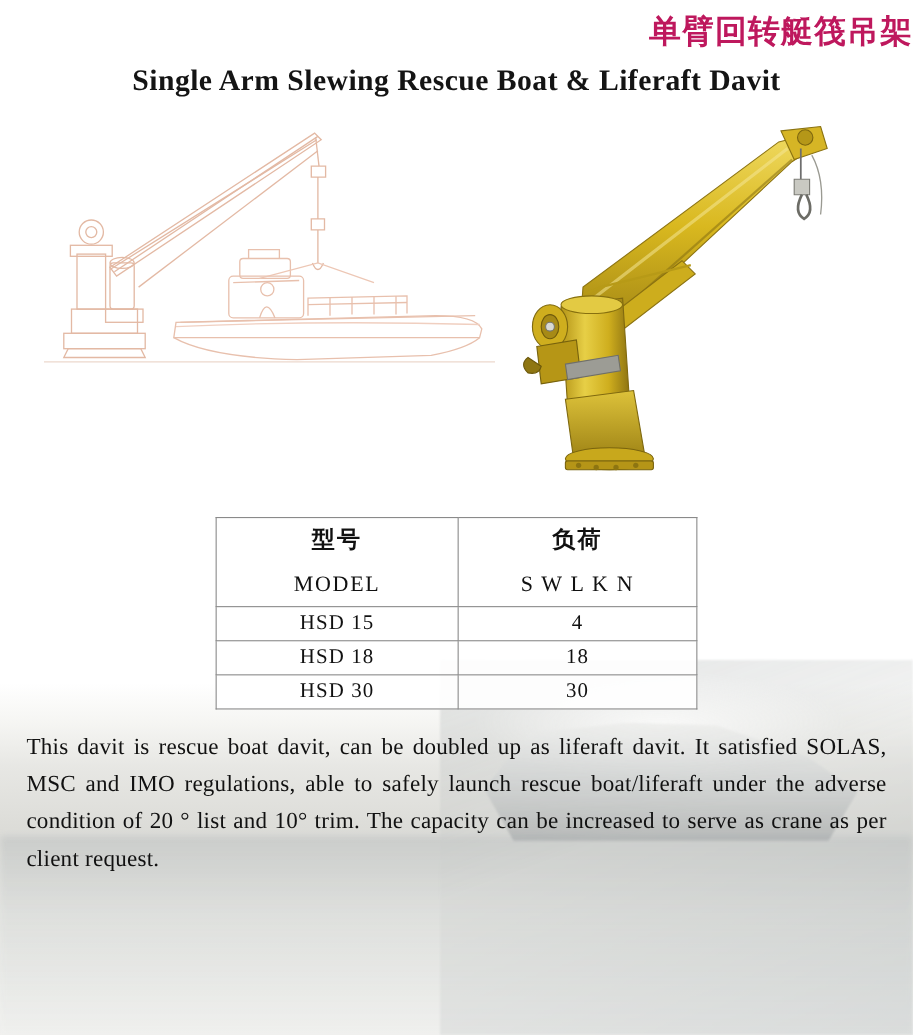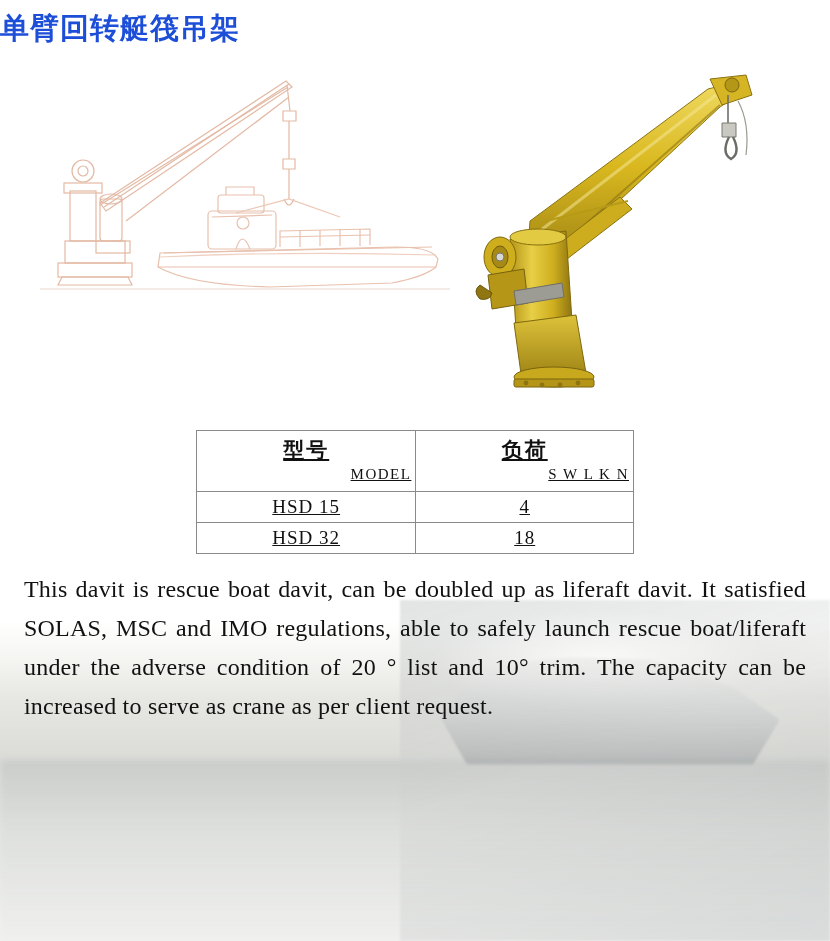--- a/index.html
+++ b/index.html
@@ -66,26 +66,26 @@
 
   .page {
     position: relative;
     z-index: 2;
     width: 830px;
     height: 941px;
   }
 
   
   .title-cn {
-    text-align: left;
+    text-align: right;
     font-size: 29px;
     font-weight: bold;
     letter-spacing: 1px;
     padding-top: 9px;
-    color: #1d4ed8;
+    color: #be185d;
     font-family: Liberation Serif, serif;
   }
   .title-en {
     text-align: center;
     font-size: 27px;
     font-weight: bold;
     letter-spacing: 0.4px;
     margin-top: 9px;
     color: #141414;
     font-family: "Liberation Serif", serif;
@@ -112,40 +112,38 @@
   table.spec {
     border-collapse: collapse;
     width: 438px;
     background: rgba(255,255,255,0.9);
   }
   table.spec th, table.spec td {
     border: 1px solid #8a8a8a;
     text-align: center;
     font-family: "Liberation Serif", serif;
     color: #111;
-    text-decoration: underline;
   }
   table.spec th {
     padding: 6px 4px 8px 4px;
     font-weight: normal;
   }
   table.spec th .cn {
     display: block;
     font-size: 21px;
     font-family: "DejaVu Sans", sans-serif;
     font-weight: bold;
     letter-spacing: 2px;
     line-height: 1.25;
   }
   table.spec th .en {
     display: block;
-    font-size: 15px;
+    font-size: 20px;
     letter-spacing: 1.5px;
-    margin-top: 3px;
-    text-align: right;
+    margin-top: 17px;
   }
   table.spec td {
     font-size: 19px;
     padding: 4px 4px;
     letter-spacing: 1px;
     text-align: center;
   }
   .col-model { width: 218px; }
   .col-swl { width: 218px; }
 
@@ -157,38 +155,39 @@
     font-family: "DejaVu Sans", sans-serif;
     font-size: 19.5px;
     line-height: 1.65;
     margin: 0 0 2px 0;
     text-indent: 2em;
     color: #111;
     text-align: justify;
   }
   p.en {
     font-family: "Liberation Serif", serif;
-    font-size: 24px;
+    font-size: 21px;
     line-height: 1.62;
     margin: 16px 0 0 0;
     color: #111;
     text-align: justify;
     letter-spacing: 0.2px;
   }
 </style>
 </head>
 <body>
 
 <div class="bg-photo"></div>
 <div class="bg-water"></div>
 <div class="bg-ship"></div>
 
 <div class="page">
 
   <div class="title-cn">单臂回转艇筏吊架</div>
+  <div class="title-en">Single Arm Slewing Rescue Boat &amp; Liferaft Davit</div>
 
   <div class="illustration">
 
     <svg class="line-drawing" width="410" height="330" viewBox="0 0 410 330" xmlns="http://www.w3.org/2000/svg">
       <g fill="none" stroke="#e3b9a4" stroke-width="1.2">
 
         <rect x="25" y="170" width="60" height="22"></rect>
         <rect x="18" y="192" width="74" height="14"></rect>
         <path d="M22 206 L88 206 L92 214 L18 214 Z"></path>
 
@@ -309,22 +308,26 @@
             <span class="en">S W L   K N</span>
           </th>
         </tr>
       </thead>
       <tbody>
         <tr>
           <td>HSD 15</td>
           <td>4</td>
         </tr>
         <tr>
-          <td>HSD 32</td>
+          <td>HSD 18</td>
           <td>18</td>
+        </tr>
+        <tr>
+          <td>HSD 30</td>
+          <td>30</td>
         </tr>
       </tbody>
     </table>
   </div>
 
   <div class="body-text">
     <p class="en">This davit is rescue boat davit, can be doubled up as liferaft davit. It satisfied SOLAS, MSC and IMO regulations, able to safely launch rescue boat/liferaft under the adverse condition of 20 ° list and 10° trim. The capacity can be increased to serve as crane as per client request.</p>
   </div>
 
 </div>

